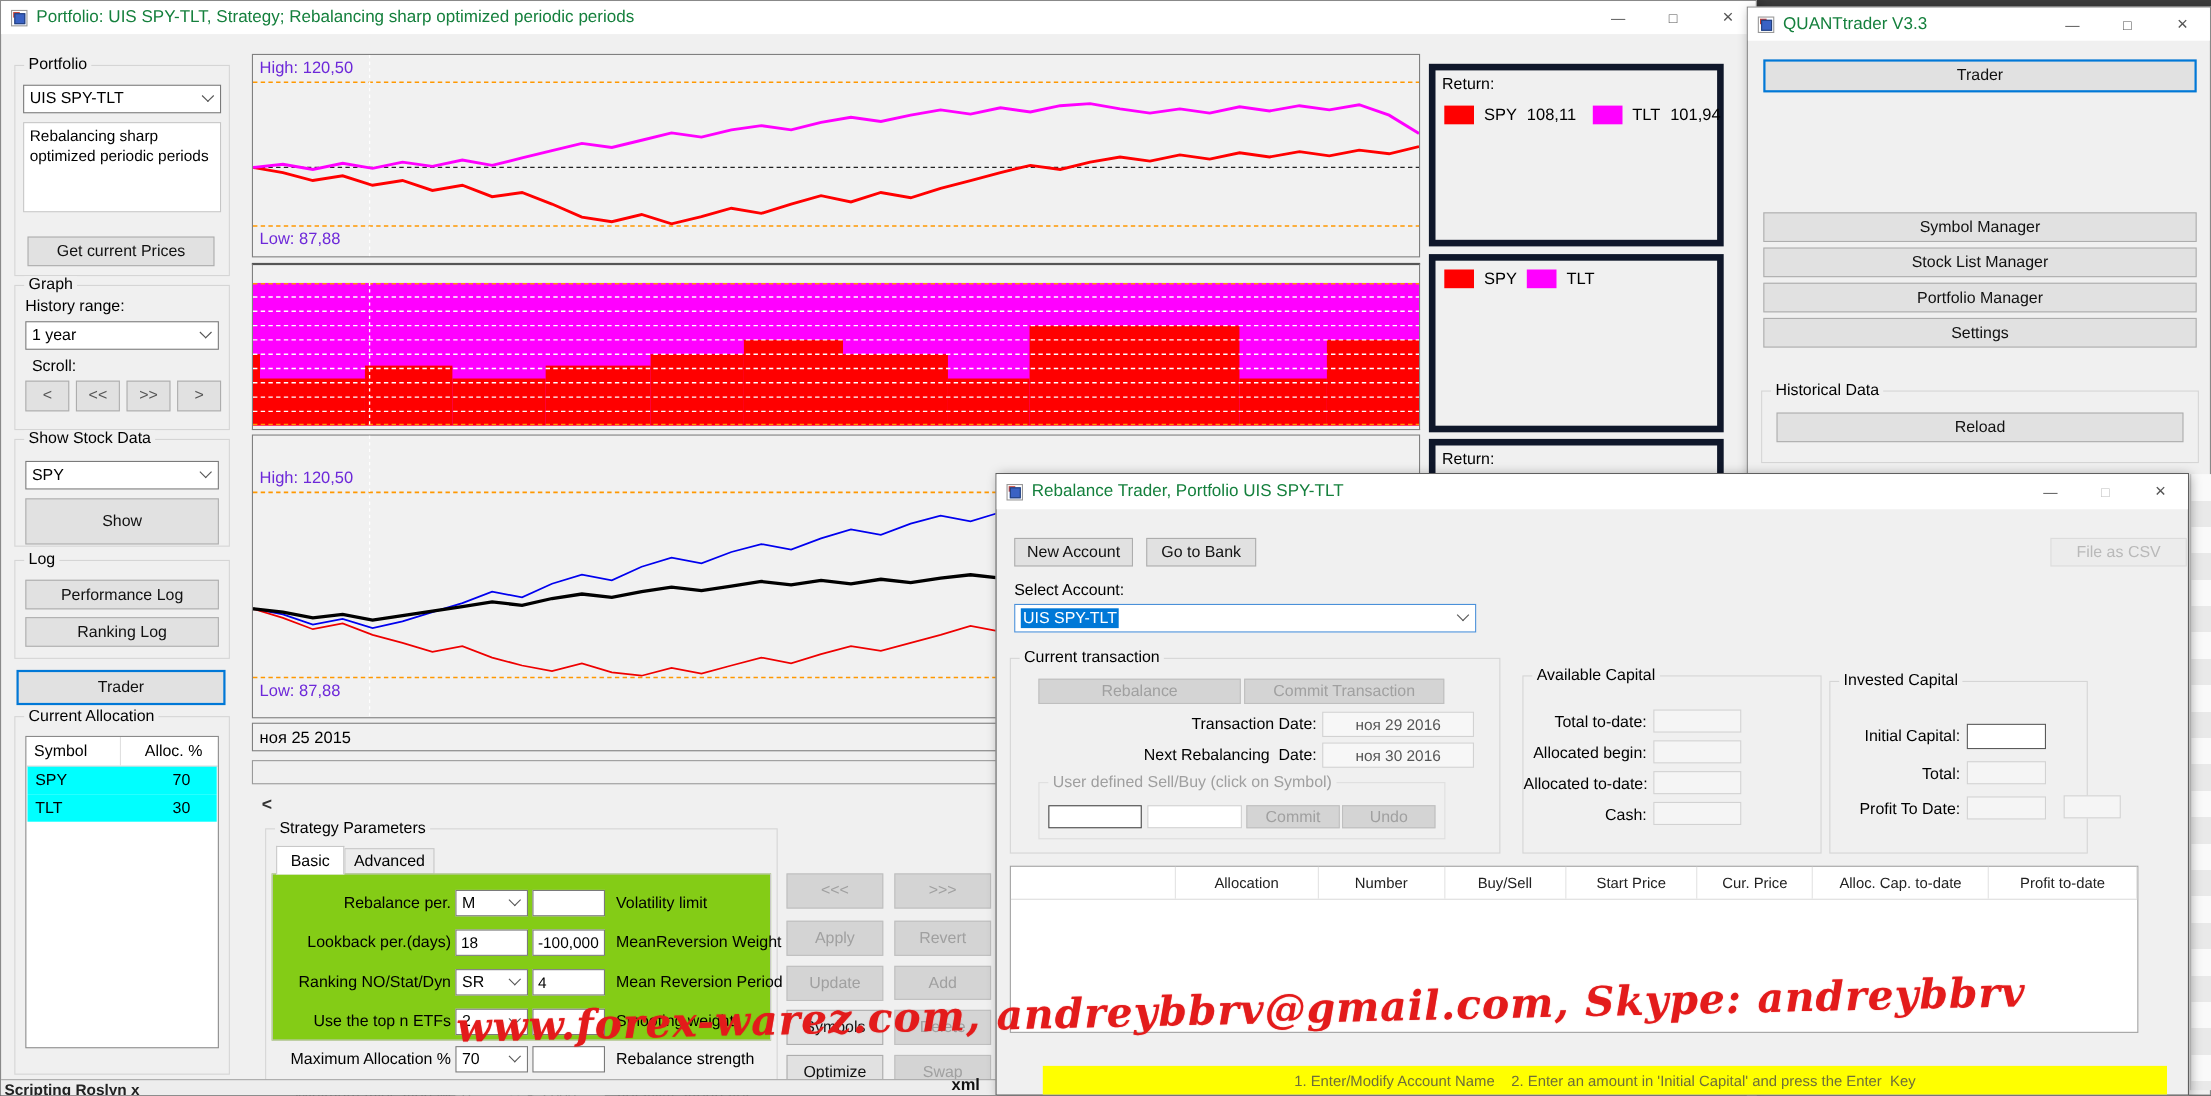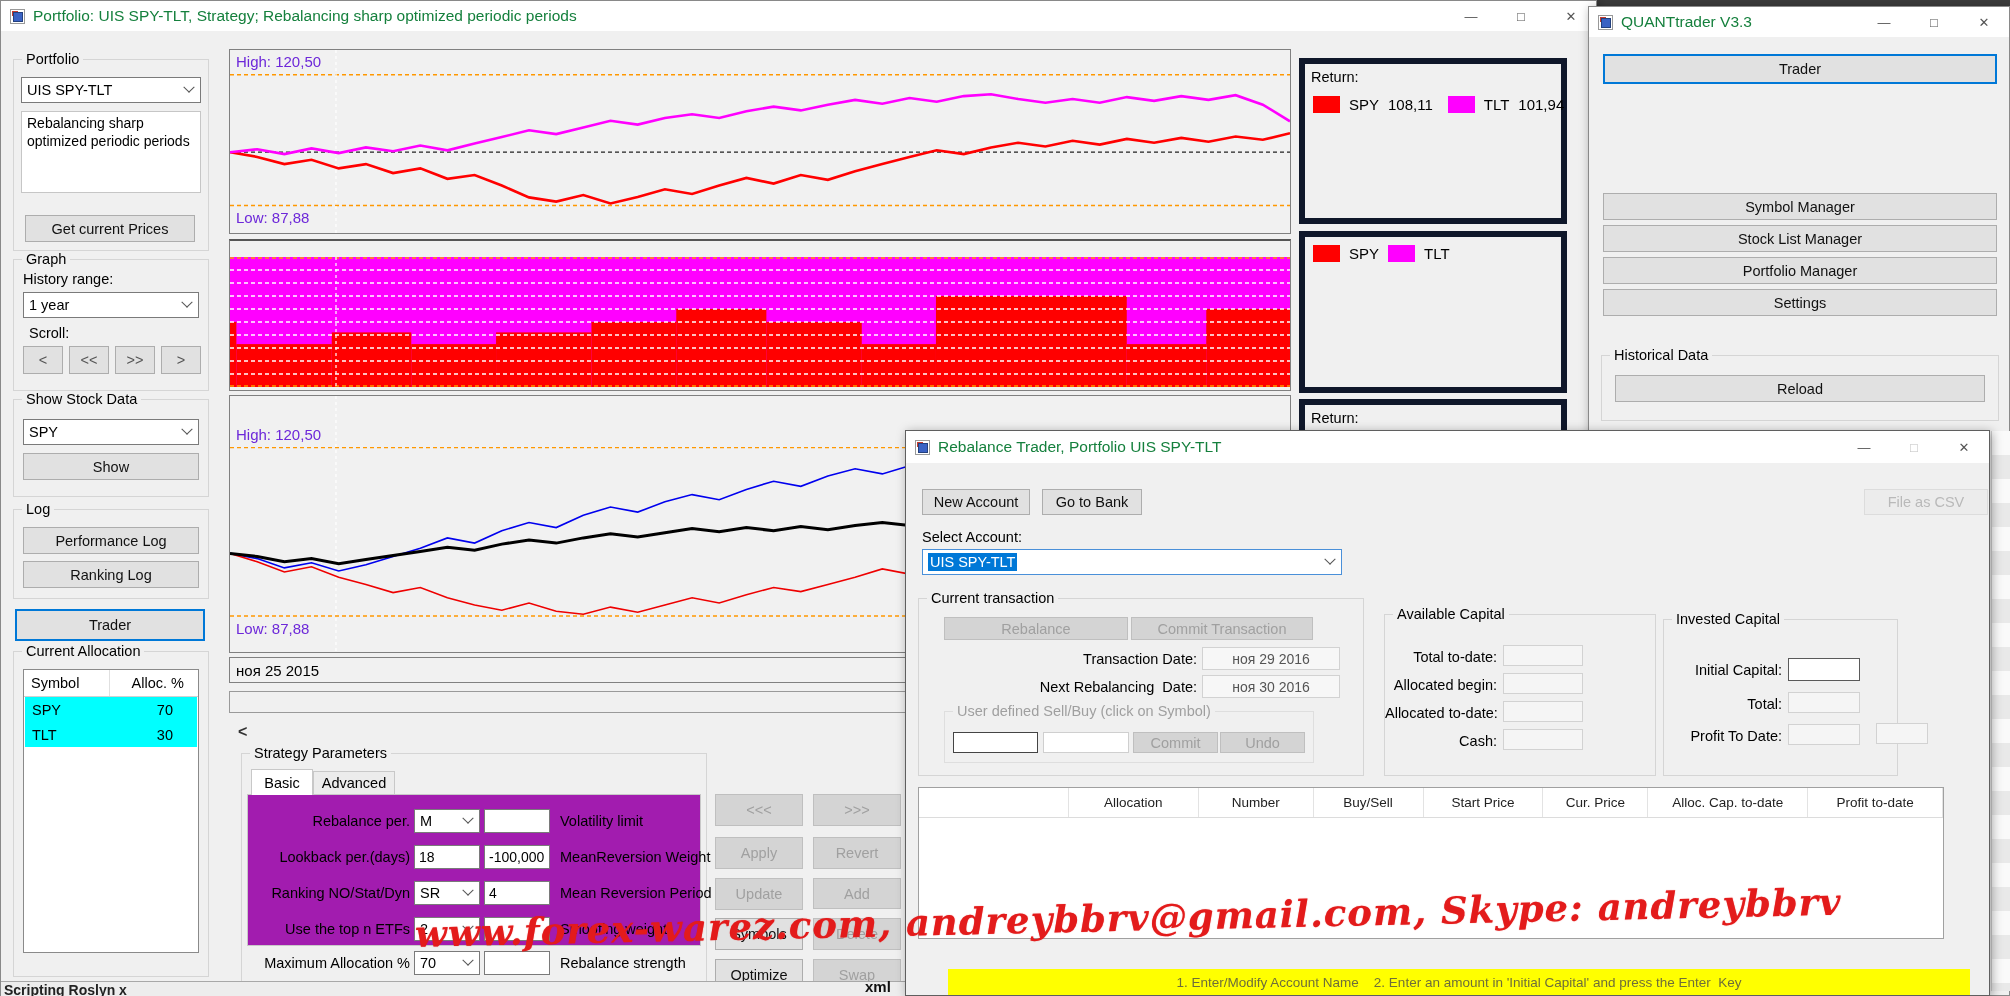--- a/index.html
+++ b/index.html
@@ -84,21 +84,21 @@
         <div class="btn" style="left:138px;top:0;width:40px;height:28px;position:absolute;color:#555;">&gt;</div>
       </div>
 
     <div class="groupbox" style="left:12px;top:398px;width:196px;height:98px;">
       <span class="gb-label">Show Stock Data</span>
     </div>
     <div class="combo" style="left:22px;top:418px;width:176px;height:26px;">
       <span>SPY</span>
         <span class="chev"></span>
     </div>
-    <div class="btn" style="left:22px;top:452px;width:176px;height:27px;">Show</div>
+    <div class="btn" style="left:22px;top:452px;width:176px;height:42px;">Show</div>
 
     <div class="groupbox" style="left:12px;top:508px;width:196px;height:90px;">
       <span class="gb-label">Log</span>
     </div>
     <div class="btn" style="left:22px;top:526px;width:176px;height:27px;">Performance Log</div>
     <div class="btn" style="left:22px;top:560px;width:176px;height:27px;">Ranking Log</div>
 
     <div class="btn focused" style="left:14px;top:608px;width:190px;height:32px;">Trader</div>
 
     <div class="groupbox" style="left:12px;top:650px;width:196px;height:326px;">
@@ -206,21 +206,21 @@
     </div>
     <div class="legend-box" style="left:1298px;top:398px;width:268px;height:250px;">
       <div class="label" style="left:6px;top:5px;">Return:</div>
     </div>
 
     <div class="groupbox" style="left:240px;top:752px;width:466px;height:242px;">
       <span class="gb-label">Strategy Parameters</span>
     </div>
     <div class="tab active" style="left:250px;top:768px;width:62px;height:26px;">Basic</div>
     <div class="tab inactive" style="left:312px;top:770px;width:82px;height:24px;">Advanced</div>
-    <div class="abs" style="left:246px;top:793px;width:454px;height:152px;background:#a21caf;border:1px solid #c8c8c8;">
+    <div class="abs" style="left:246px;top:793px;width:454px;height:152px;background:#84cc16;border:1px solid #c8c8c8;">
       <div style="position:relative;width:100%;height:100%;">
           <div class="label r" style="left:2px;top:14px;width:160px;line-height:24px;position:absolute;font-size:14.5px;">Rebalance per.</div>
           <div class="combo" style="left:166px;top:14px;width:66px;height:24px;position:absolute;">
             <span>M</span>
             <span class="chev"></span>
           </div>
           <div class="field white" style="left:236px;top:14px;width:66px;height:24px;position:absolute;padding-left:4px;color:#000;"></div>
           <div class="label" style="left:312px;top:14px;line-height:24px;position:absolute;">Volatility limit</div>
           <div class="label r" style="left:2px;top:50px;width:160px;line-height:24px;position:absolute;font-size:14.5px;">Lookback per.(days)</div>
           <div class="field white" style="left:166px;top:50px;width:66px;height:24px;position:absolute;padding-left:4px;color:#000;">18</div>

